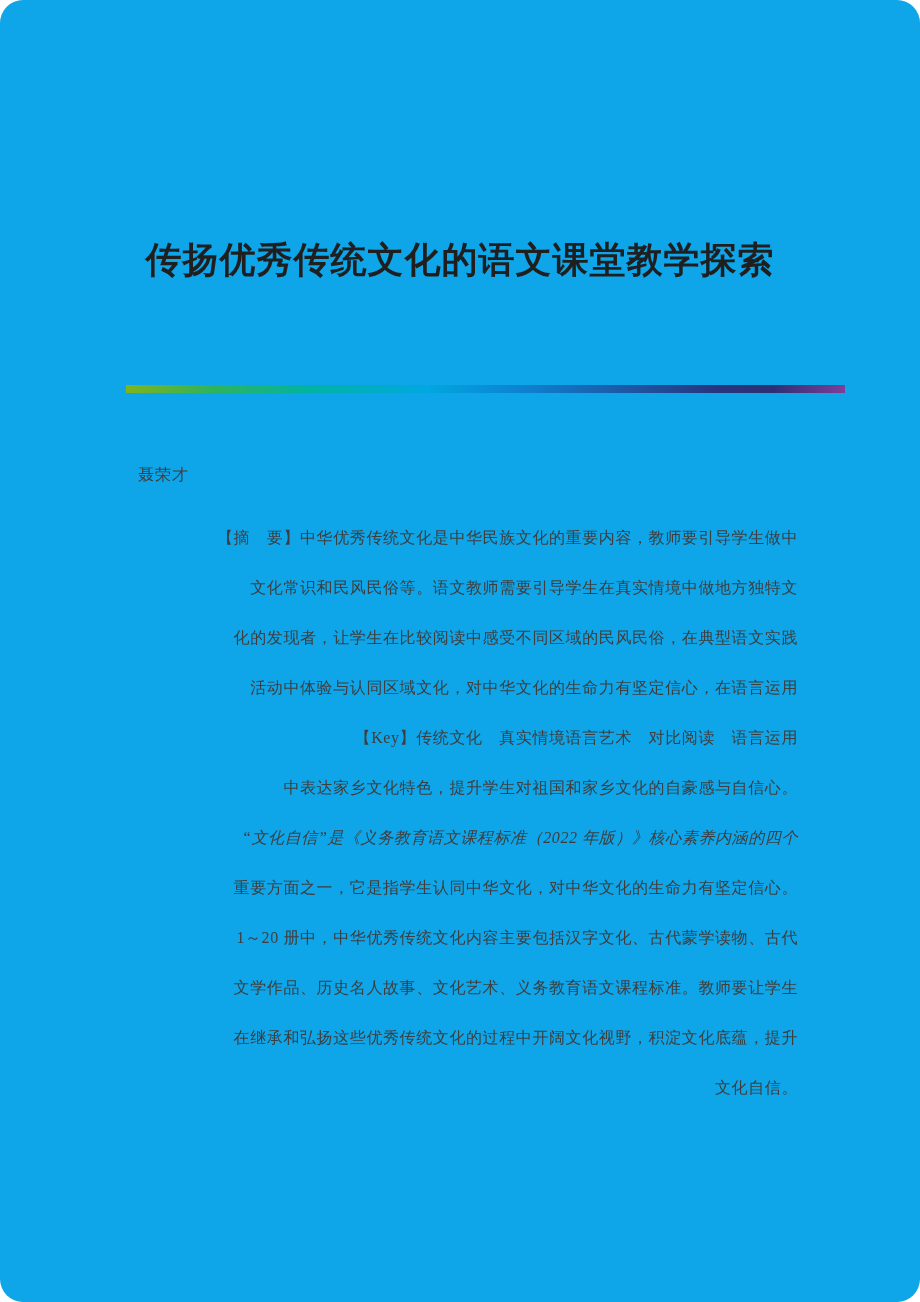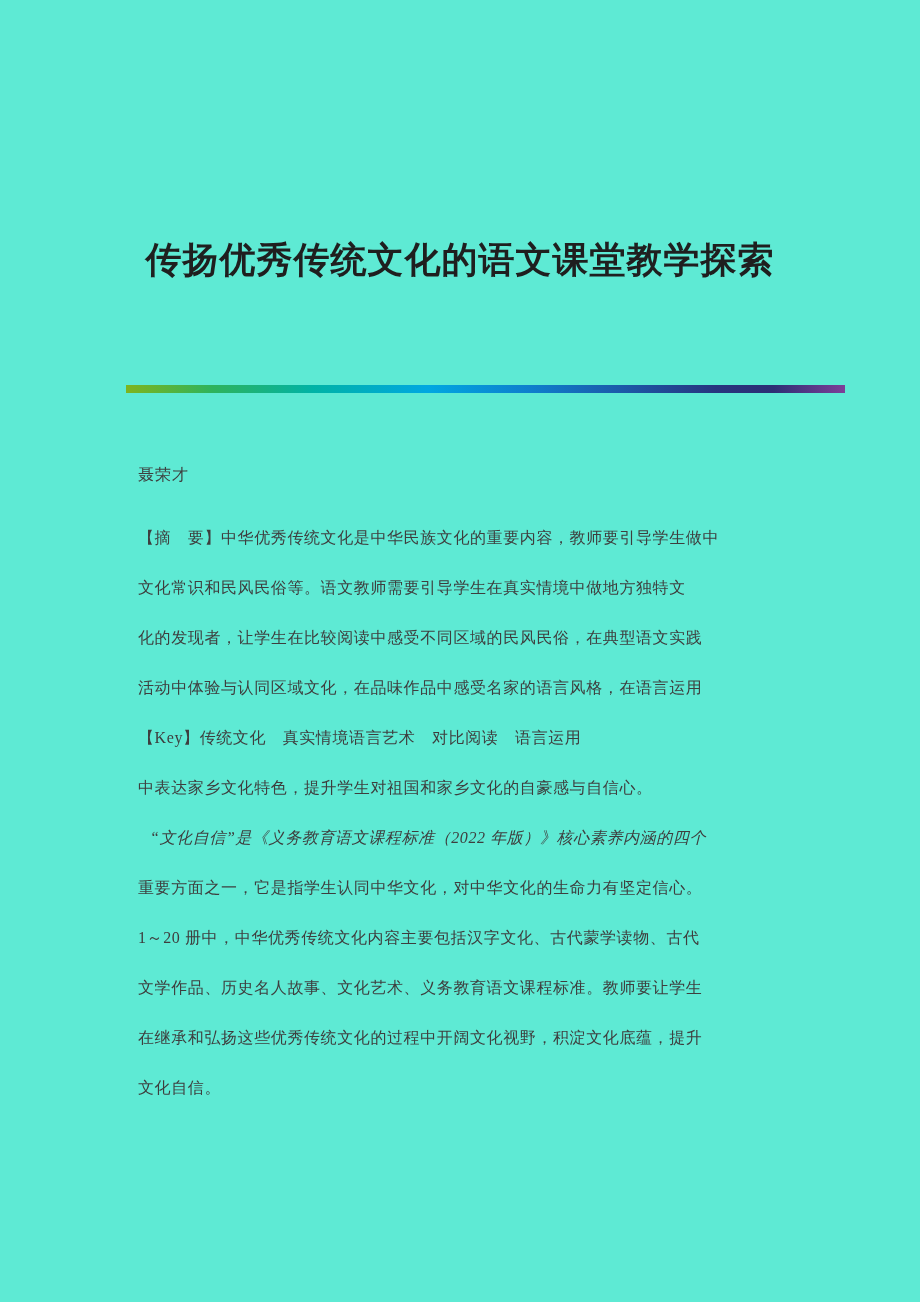--- a/index.html
+++ b/index.html
@@ -4,23 +4,24 @@
 <style>
   html, body {
     margin: 0;
     padding: 0;
     background: #ffffff;
   }
   .page {
     position: relative;
     width: 920px;
     height: 1302px;
-    background: #5eead4;
+    background: #0ea5e9;
     overflow: hidden;
     font-family: "Liberation Serif", "DejaVu Serif", serif;
+    border-radius: 23px;
   }
   .doc-title {
     position: absolute;
     top: 212px;
     left: 0;
     width: 920px;
     text-align: center;
     font-size: 36px;
     font-weight: bold;
     color: #1f1f1f;
@@ -41,20 +42,21 @@
     left: 138px;
     width: 660px;
     color: #3e3e3e;
     font-size: 16px;
   }
   .line {
     height: 50px;
     line-height: 50px;
     letter-spacing: 0.6px;
     white-space: nowrap;
+    text-align: right;
   }
   .author-line {
     height: 50px;
     line-height: 50px;
     letter-spacing: 1px;
   }
   .spacer-13 { height: 13px; }
   .indent { text-indent: 12px; font-style: italic; }
 </style>
 </head>
@@ -66,21 +68,21 @@
 
   <div class="divider"></div>
 
   <div class="content">
     <div class="author-line">聂荣才</div>
     <div class="spacer-13"></div>
 
     <div class="line">【摘　要】中华优秀传统文化是中华民族文化的重要内容，教师要引导学生做中</div>
     <div class="line">文化常识和民风民俗等。语文教师需要引导学生在真实情境中做地方独特文</div>
     <div class="line">化的发现者，让学生在比较阅读中感受不同区域的民风民俗，在典型语文实践</div>
-    <div class="line">活动中体验与认同区域文化，在品味作品中感受名家的语言风格，在语言运用</div>
+    <div class="line">活动中体验与认同区域文化，对中华文化的生命力有坚定信心，在语言运用</div>
     <div class="line">【Key】传统文化　真实情境语言艺术　对比阅读　语言运用</div>
 
     <div class="line">中表达家乡文化特色，提升学生对祖国和家乡文化的自豪感与自信心。</div>
 
     <div class="line indent">“文化自信”是《义务教育语文课程标准（2022 年版）》核心素养内涵的四个</div>
     <div class="line">重要方面之一，它是指学生认同中华文化，对中华文化的生命力有坚定信心。</div>
     <div class="line">1～20 册中，中华优秀传统文化内容主要包括汉字文化、古代蒙学读物、古代</div>
     <div class="line">文学作品、历史名人故事、文化艺术、义务教育语文课程标准。教师要让学生</div>
     <div class="line">在继承和弘扬这些优秀传统文化的过程中开阔文化视野，积淀文化底蕴，提升</div>
     <div class="line">文化自信。</div>

